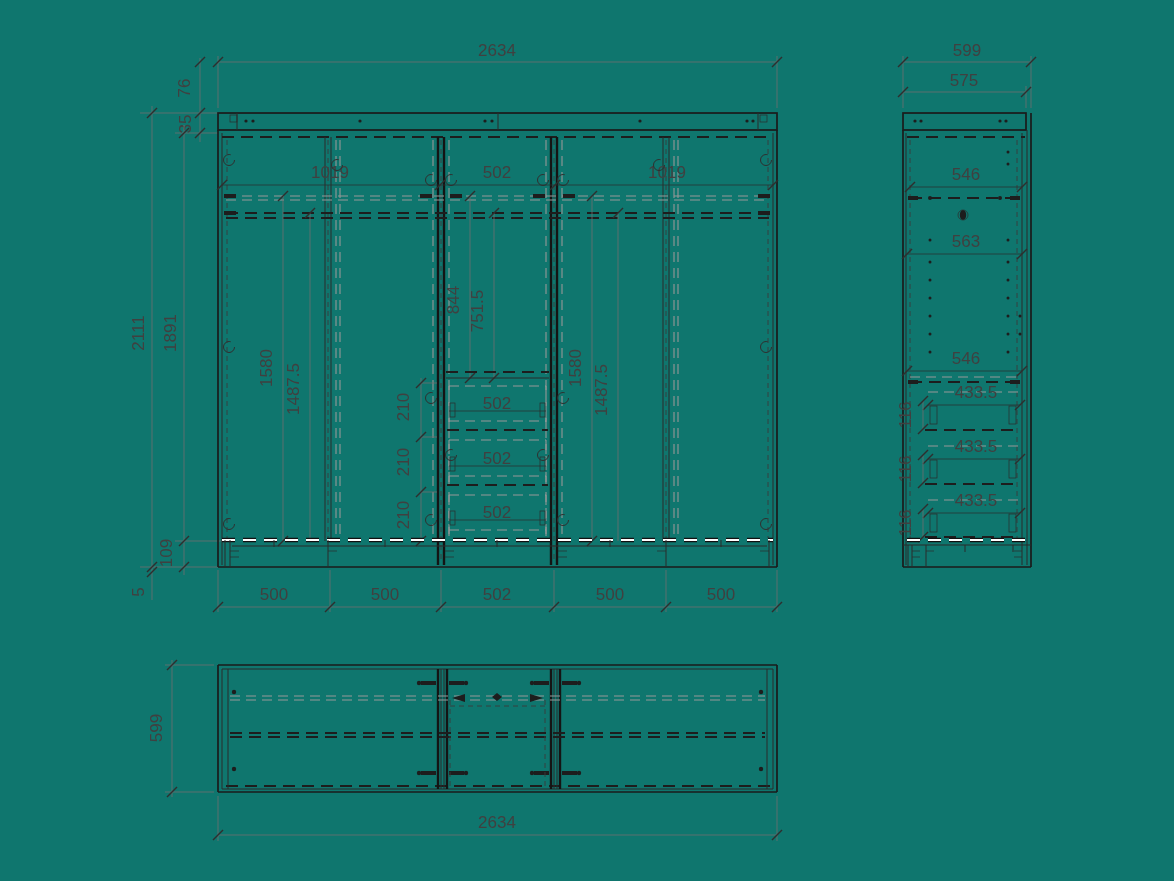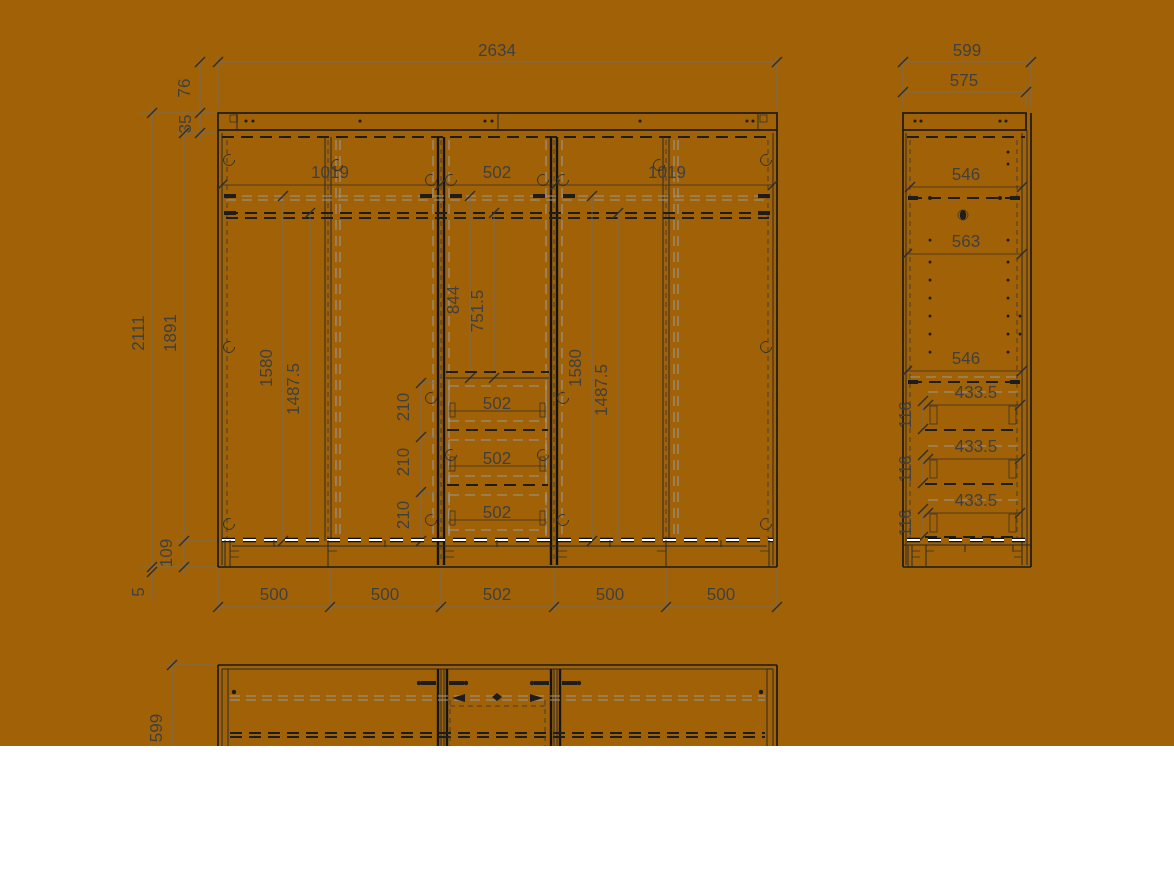--- a/index.html
+++ b/index.html
@@ -1,16 +1,16 @@
 <!DOCTYPE html>
 <html><head>
 <meta charset="utf-8">
 <style>
   html,body{margin:0;padding:0;background:#ffffff;}
-  .stage{width:1174px;height:746px;position:relative;background:#a16207;overflow:hidden;}
+  .stage{width:1174px;height:881px;position:relative;background:#0f766e;overflow:hidden;}
   svg{display:block;}
   
   .s   {stroke:#2b2b2b;stroke-width:1;fill:none}
   .s1  {stroke:#1b1b1b;stroke-width:1.7;fill:none}
   .sthin{stroke:#2b2b2b;stroke-width:.7;fill:none}
   .thick{stroke:#141414;stroke-width:2.4;fill:none}
   .dh  {stroke:#1d1d1d;stroke-width:2;stroke-dasharray:12 7;fill:none}
   .dhw {stroke:#101010;stroke-width:4.6;stroke-dasharray:13 8;fill:none}
   .dhwc{stroke:#ffffff;stroke-width:2.1;stroke-dasharray:13 8;fill:none}
   .dl  {stroke:#979797;stroke-width:1.1;stroke-dasharray:10 6;fill:none}

